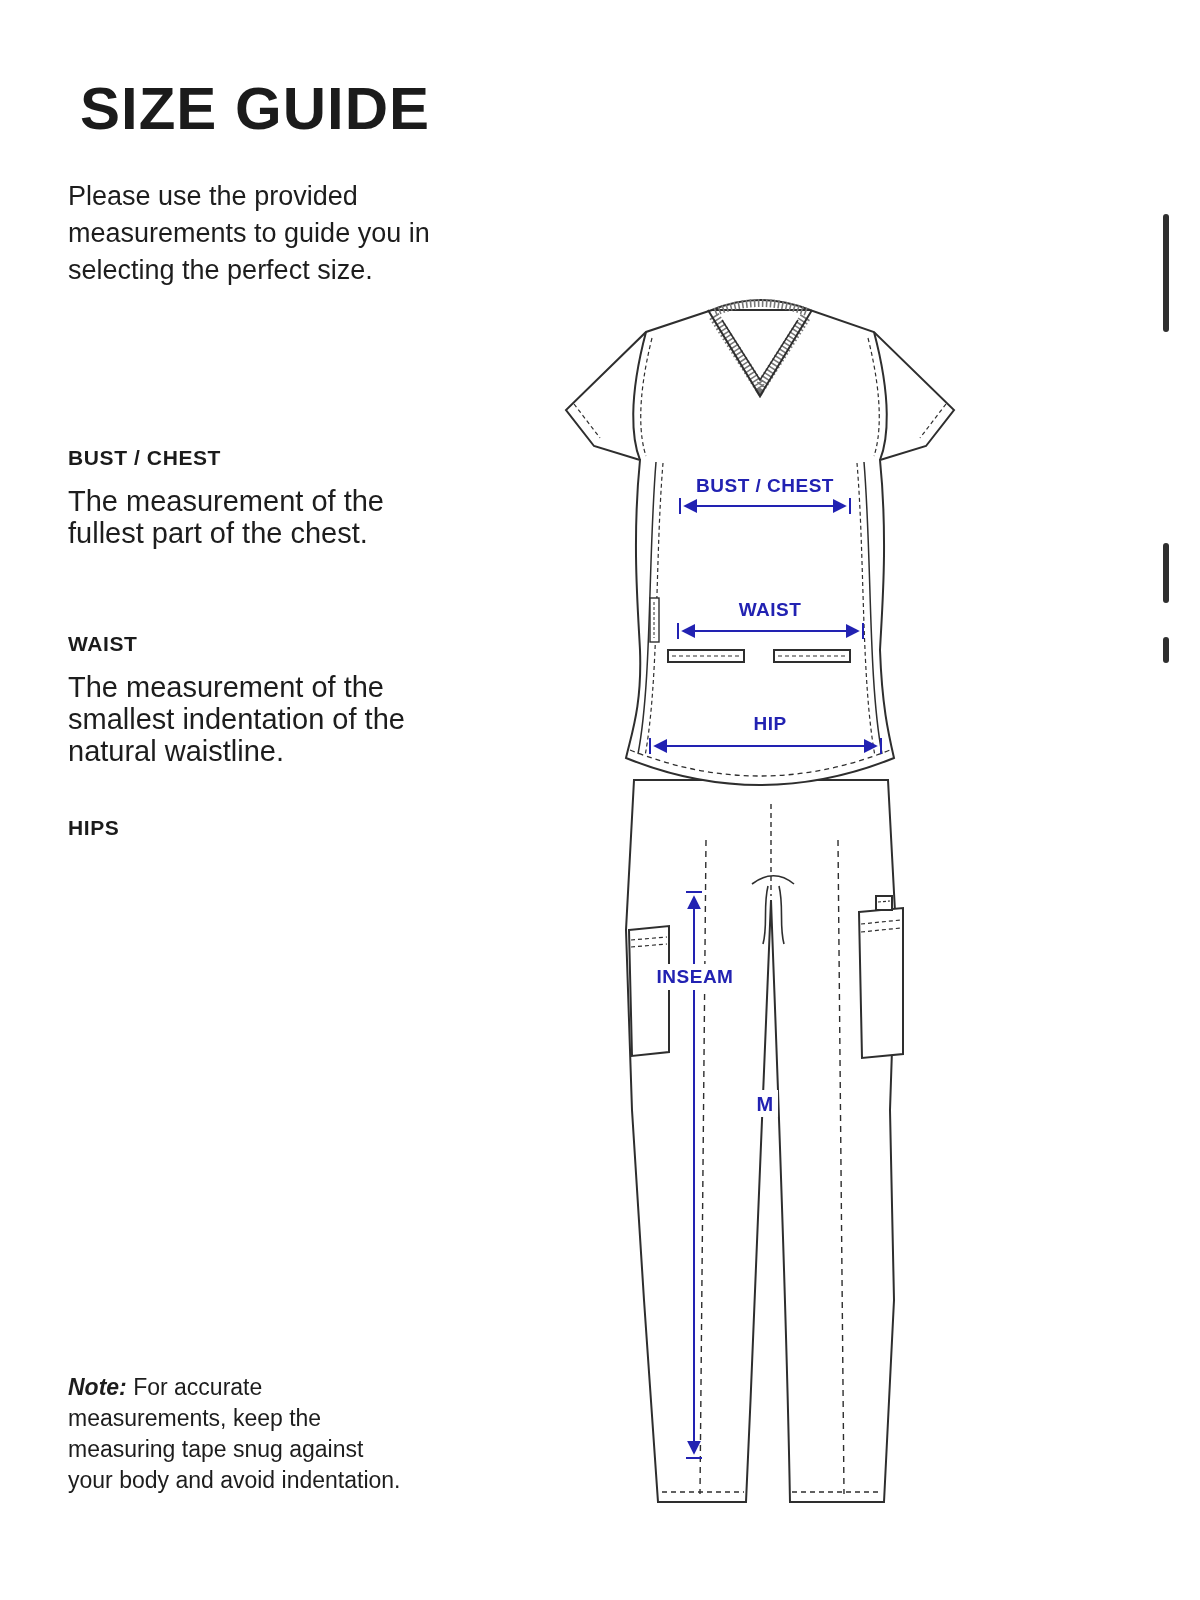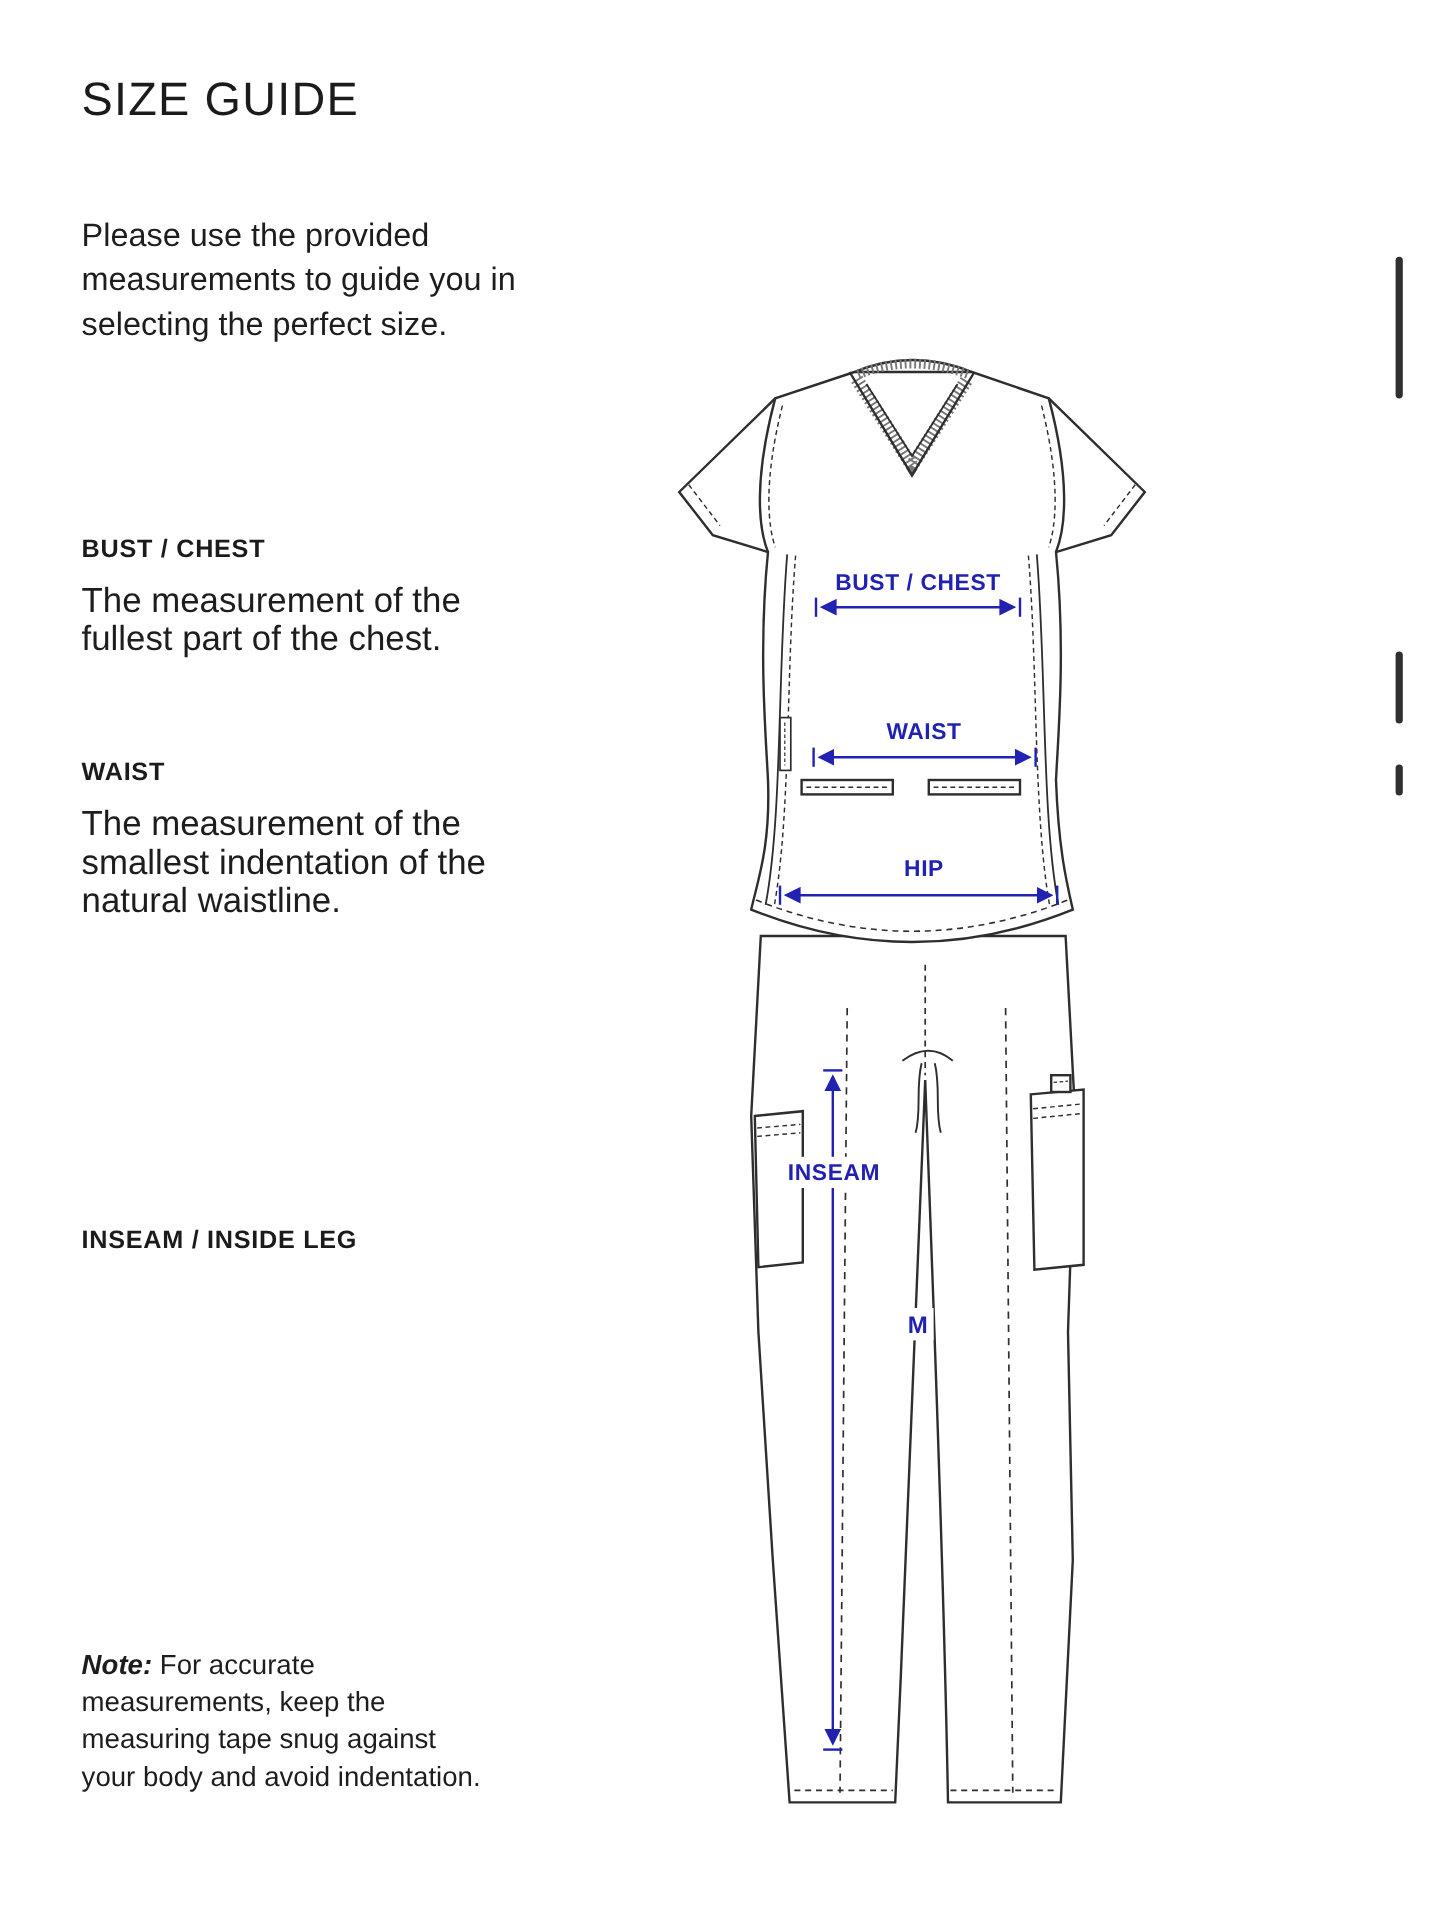--- a/index.html
+++ b/index.html
@@ -6,22 +6,22 @@
   body {
     width:1200px; height:1600px;
     background:#ffffff;
     font-family:"Liberation Sans", sans-serif;
     color:#1d1d1d;
     position:relative;
     overflow:hidden;
   }
   .title {
     position:absolute; left:68px; top:62px;
-    font-size:39px; font-weight:400; letter-spacing:1px;
-    margin:0; color:#1b1b1b;
+    font-size:60px; font-weight:700; letter-spacing:1px;
+    margin:12px; color:#1b1b1b;
   }
   .intro {
     position:absolute; left:68px; top:178px;
     width:480px;
     font-size:27px; line-height:37px;
     margin:0; white-space:pre-line;
   }
   .section { position:absolute; left:68px; width:410px; }
   .section h2 {
     font-size:21px; font-weight:700; letter-spacing:0.6px;
@@ -69,24 +69,24 @@
 </div>
 
 <div class="section" id="sec-waist">
   <h2>WAIST</h2>
   <p>The measurement of the
 smallest indentation of the
 natural waistline.</p>
 </div>
 
 <div class="section" id="sec-hips">
+  <h2>HIPS</h2>
 </div>
 
 <div class="section" id="sec-inseam">
-  <h2>INSEAM / INSIDE LEG</h2>
 </div>
 
 <div class="note">
   <span class="note-label">Note:</span><span class="note-body"> For accurate
 measurements, keep the
 measuring tape snug against
 your body and avoid indentation.</span>
 </div>
 
 <svg class="diagram" viewBox="0 0 462 1260">

